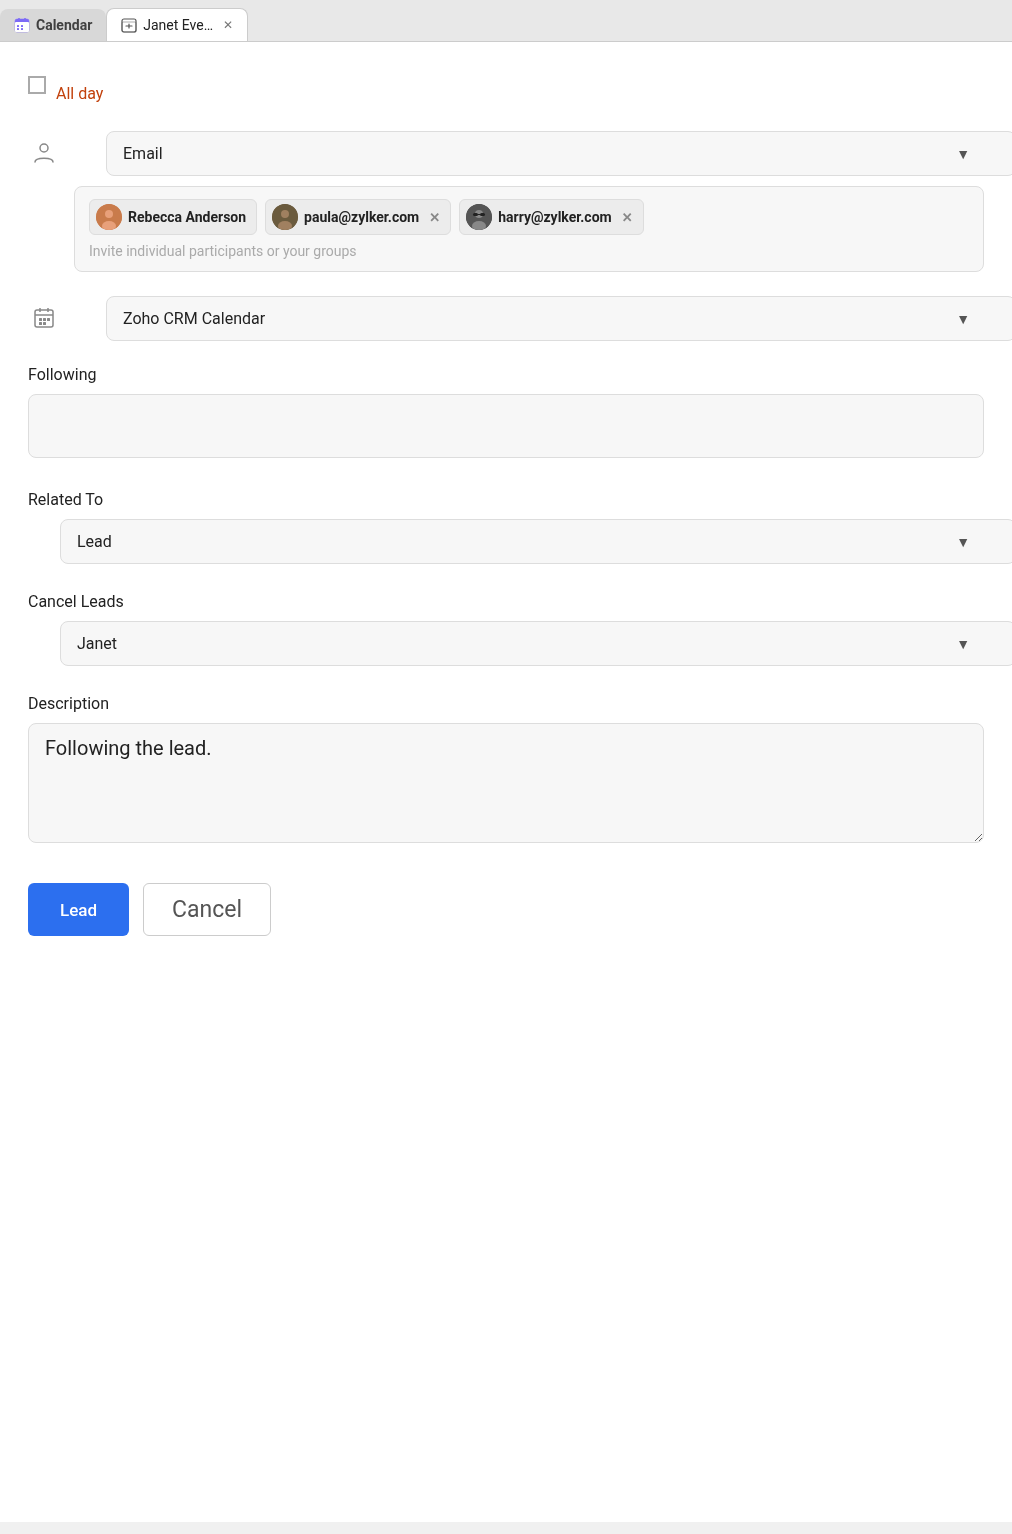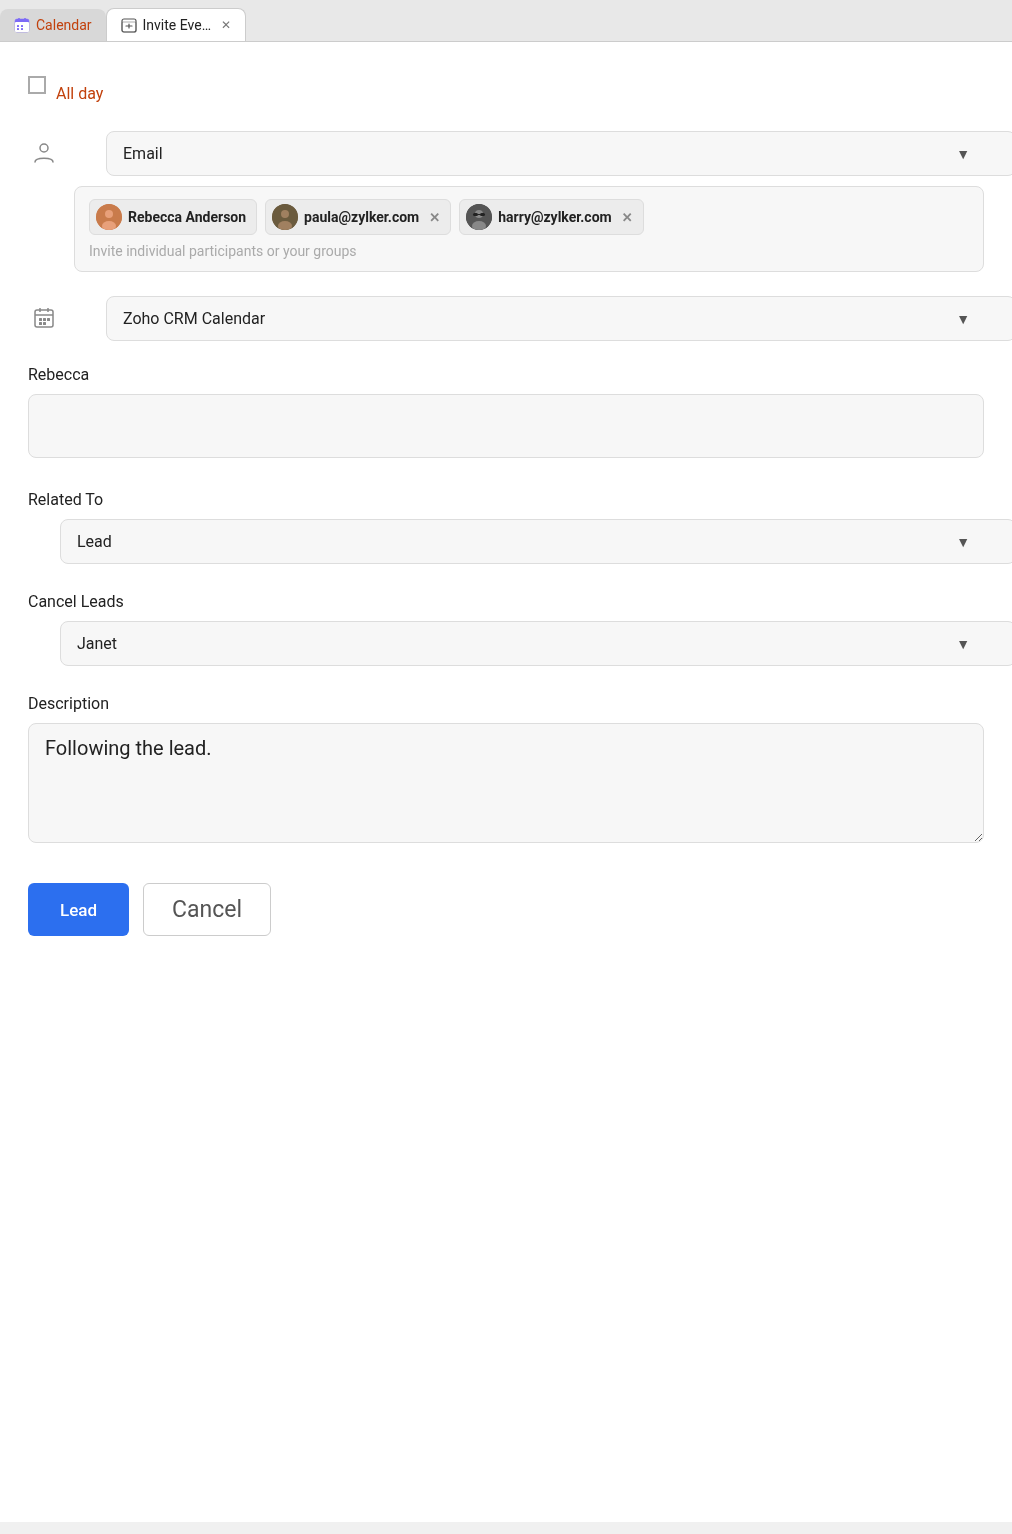--- a/index.html
+++ b/index.html
@@ -28,21 +28,22 @@
       align-items: center;
       padding: 8px 14px;
       border-radius: 8px 8px 0 0;
       font-size: 14px;
       cursor: pointer;
       gap: 6px;
     }
 
     .tab.inactive {
       background: #d8d8d8;
-      color: #c2410c;
+      color: #404040;
+      font-weight: bold;
     }
 
     .tab.active {
       background: #fff;
       color: #222;
       border: 1px solid #ccc;
       border-bottom: none;
     }
 
     .tab-icon {
@@ -286,21 +287,21 @@
   </div>
   <div class="tab active">
     <span class="tab-icon">
       <svg width="16" height="16" viewBox="0 0 16 16" fill="none">
         <rect x="1" y="2" width="14" height="13" rx="2" fill="none" stroke="#555" stroke-width="1.2"></rect>
         <rect x="1" y="5" width="14" height="10" rx="1" fill="none" stroke="#555" stroke-width="0.5"></rect>
         <line x1="5" y1="9" x2="11" y2="9" stroke="#555" stroke-width="1.2" stroke-linecap="round"></line>
         <line x1="8" y1="7" x2="8" y2="11" stroke="#555" stroke-width="1.2" stroke-linecap="round"></line>
       </svg>
     </span>
-    <span>Invite Eve…</span>
+    <span>Janet Eve…</span>
     <span class="tab-close">✕</span>
   </div>
 </div>
 
 <div class="page-content">
 
   <div class="all-day-row">
     <div class="checkbox"></div>
     <span class="all-day-label">All day</span>
   </div>
@@ -386,21 +387,21 @@
         <select>
           <option>Zoho CRM Calendar</option>
           <option>Personal</option>
         </select>
         <span class="select-chevron">▼</span>
       </div>
     </div>
   </div>
 
   <div class="field-group">
-    <div class="field-label">Rebecca</div>
+    <div class="field-label">Following</div>
     <textarea class="location-input" style=""></textarea>
   </div>
 
   <div class="field-group">
     <div class="field-label">Related To</div>
     <div class="select-wrapper">
       <select>
         <option>Lead</option>
         <option>Contact</option>
         <option>Account</option>

